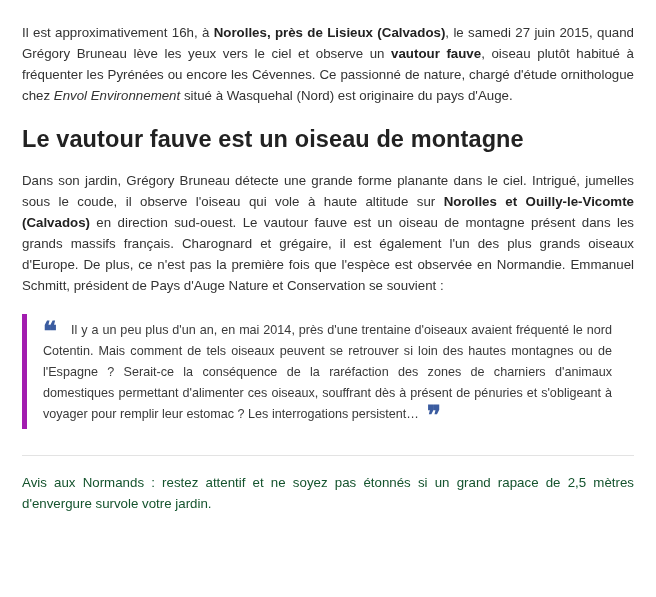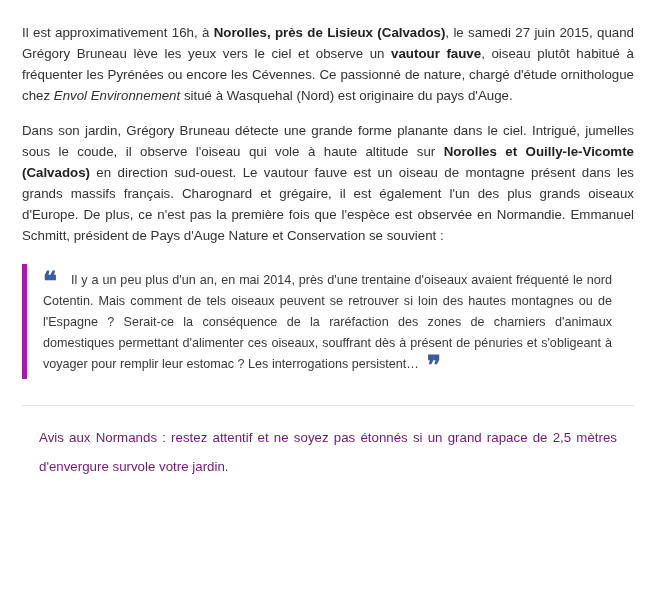--- a/index.html
+++ b/index.html
@@ -74,34 +74,35 @@
     display: inline-block;
     vertical-align: -6px;
     margin-left: 8px;
   }
   .divider {
     border: none;
     border-top: 1px solid #e3e3e3;
     margin: 18px 0 16px 0;
   }
   p.closing-text {
-    margin: 17px;
+    margin: 0;
     font-size: 13.3px;
-    line-height: 29px;
-    color: #701a75;
+    line-height: 21px;
+    color: #14532d;
     text-align: justify;
   }
 </style>
 </head>
 <body>
 
 <div class="page">
 
   <p class="body-text first"><span>Il est approximativement 16h, à </span><span class="bold">Norolles, près de Lisieux (Calvados)</span><span>, le samedi 27 juin 2015, quand Grégory Bruneau lève les yeux vers le ciel et observe un </span><span class="bold">vautour fauve</span><span>, oiseau plutôt habitué à fréquenter les Pyrénées ou encore les Cévennes. Ce passionné de nature, chargé d'étude ornithologue chez </span><span class="italic">Envol Environnement</span><span> situé à Wasquehal (Nord) est originaire du pays d'Auge.</span></p>
 
+  <h2 class="section-heading">Le vautour fauve est un oiseau de montagne</h2>
 
   <p class="body-text"><span>Dans son jardin, Grégory Bruneau  détecte une grande forme planante dans le ciel. Intrigué, jumelles sous le coude, il observe l'oiseau qui vole à haute altitude sur </span><span class="bold">Norolles et Ouilly-le-Vicomte (Calvados)</span><span> en direction sud-ouest. Le vautour fauve est un oiseau de montagne présent dans les grands massifs français. Charognard et grégaire, il est également l'un des plus grands oiseaux d'Europe. De plus, ce n'est pas la première fois que l'espèce est observée en Normandie. Emmanuel Schmitt, président de Pays d'Auge Nature et Conservation se souvient :</span></p>
 
   <blockquote class="quote-block">
     <div class="quote-inner"><span class="quote-mark open">❝</span><span>Il y a un peu plus d'un an, en mai 2014, près d'une trentaine d'oiseaux avaient fréquenté le nord Cotentin. Mais comment de tels oiseaux peuvent se retrouver si loin des hautes montagnes ou de l'Espagne ? Serait-ce la conséquence de la raréfaction des zones de charniers d'animaux domestiques permettant d'alimenter ces oiseaux, souffrant dès à présent de pénuries et s'obligeant à voyager pour remplir leur estomac ? Les interrogations persistent…</span><span class="quote-mark close">❞</span></div>
   </blockquote>
 
   <hr class="divider">
 
   <p class="closing-text">Avis aux Normands : restez attentif et ne soyez pas étonnés si un grand rapace de 2,5 mètres d'envergure survole votre jardin.</p>

